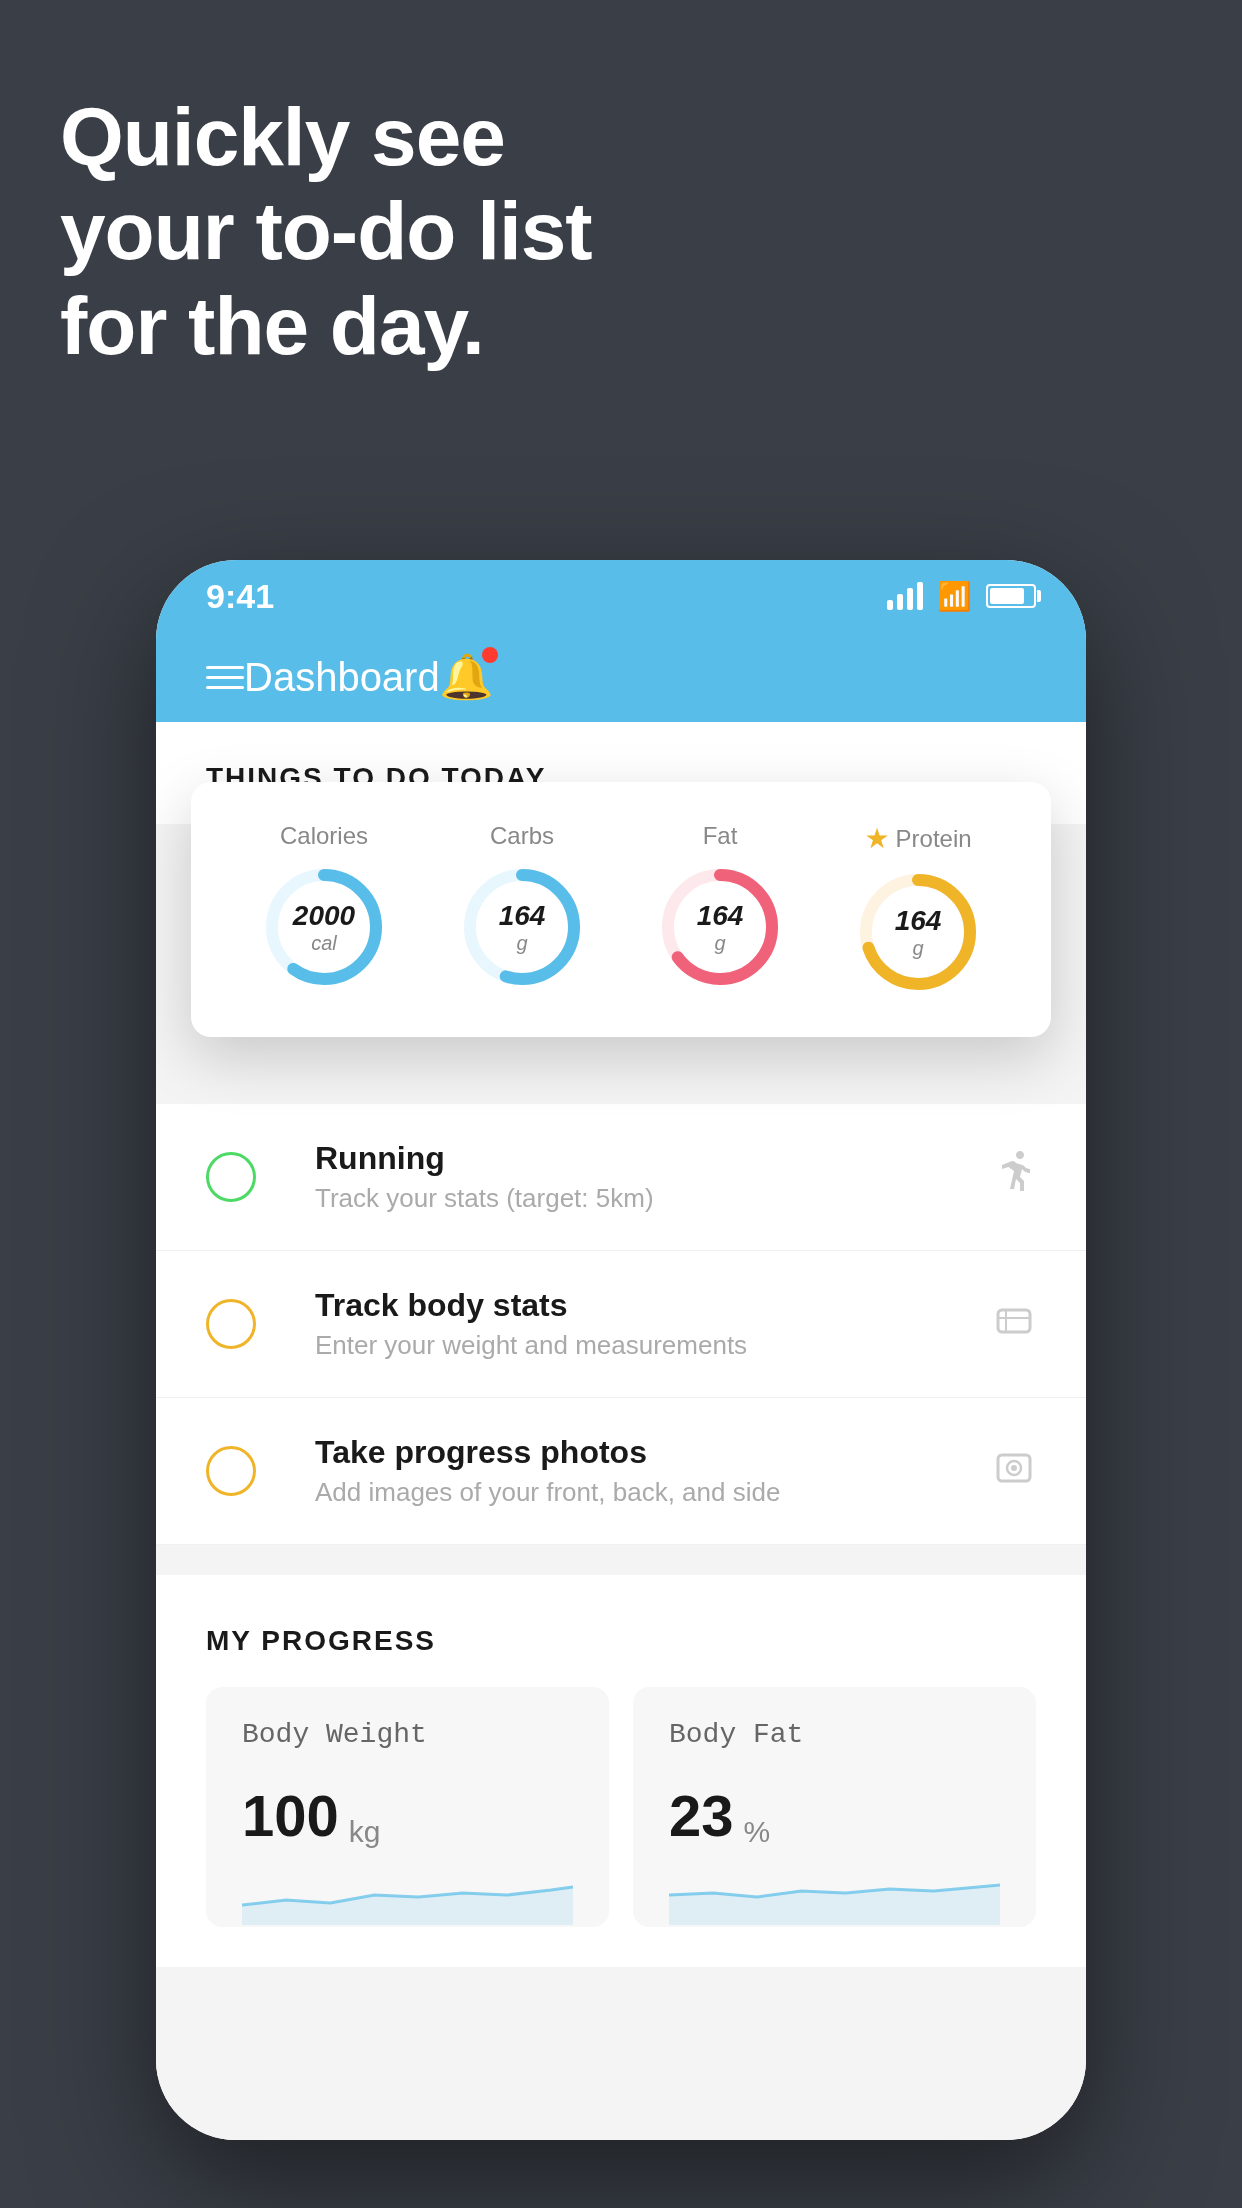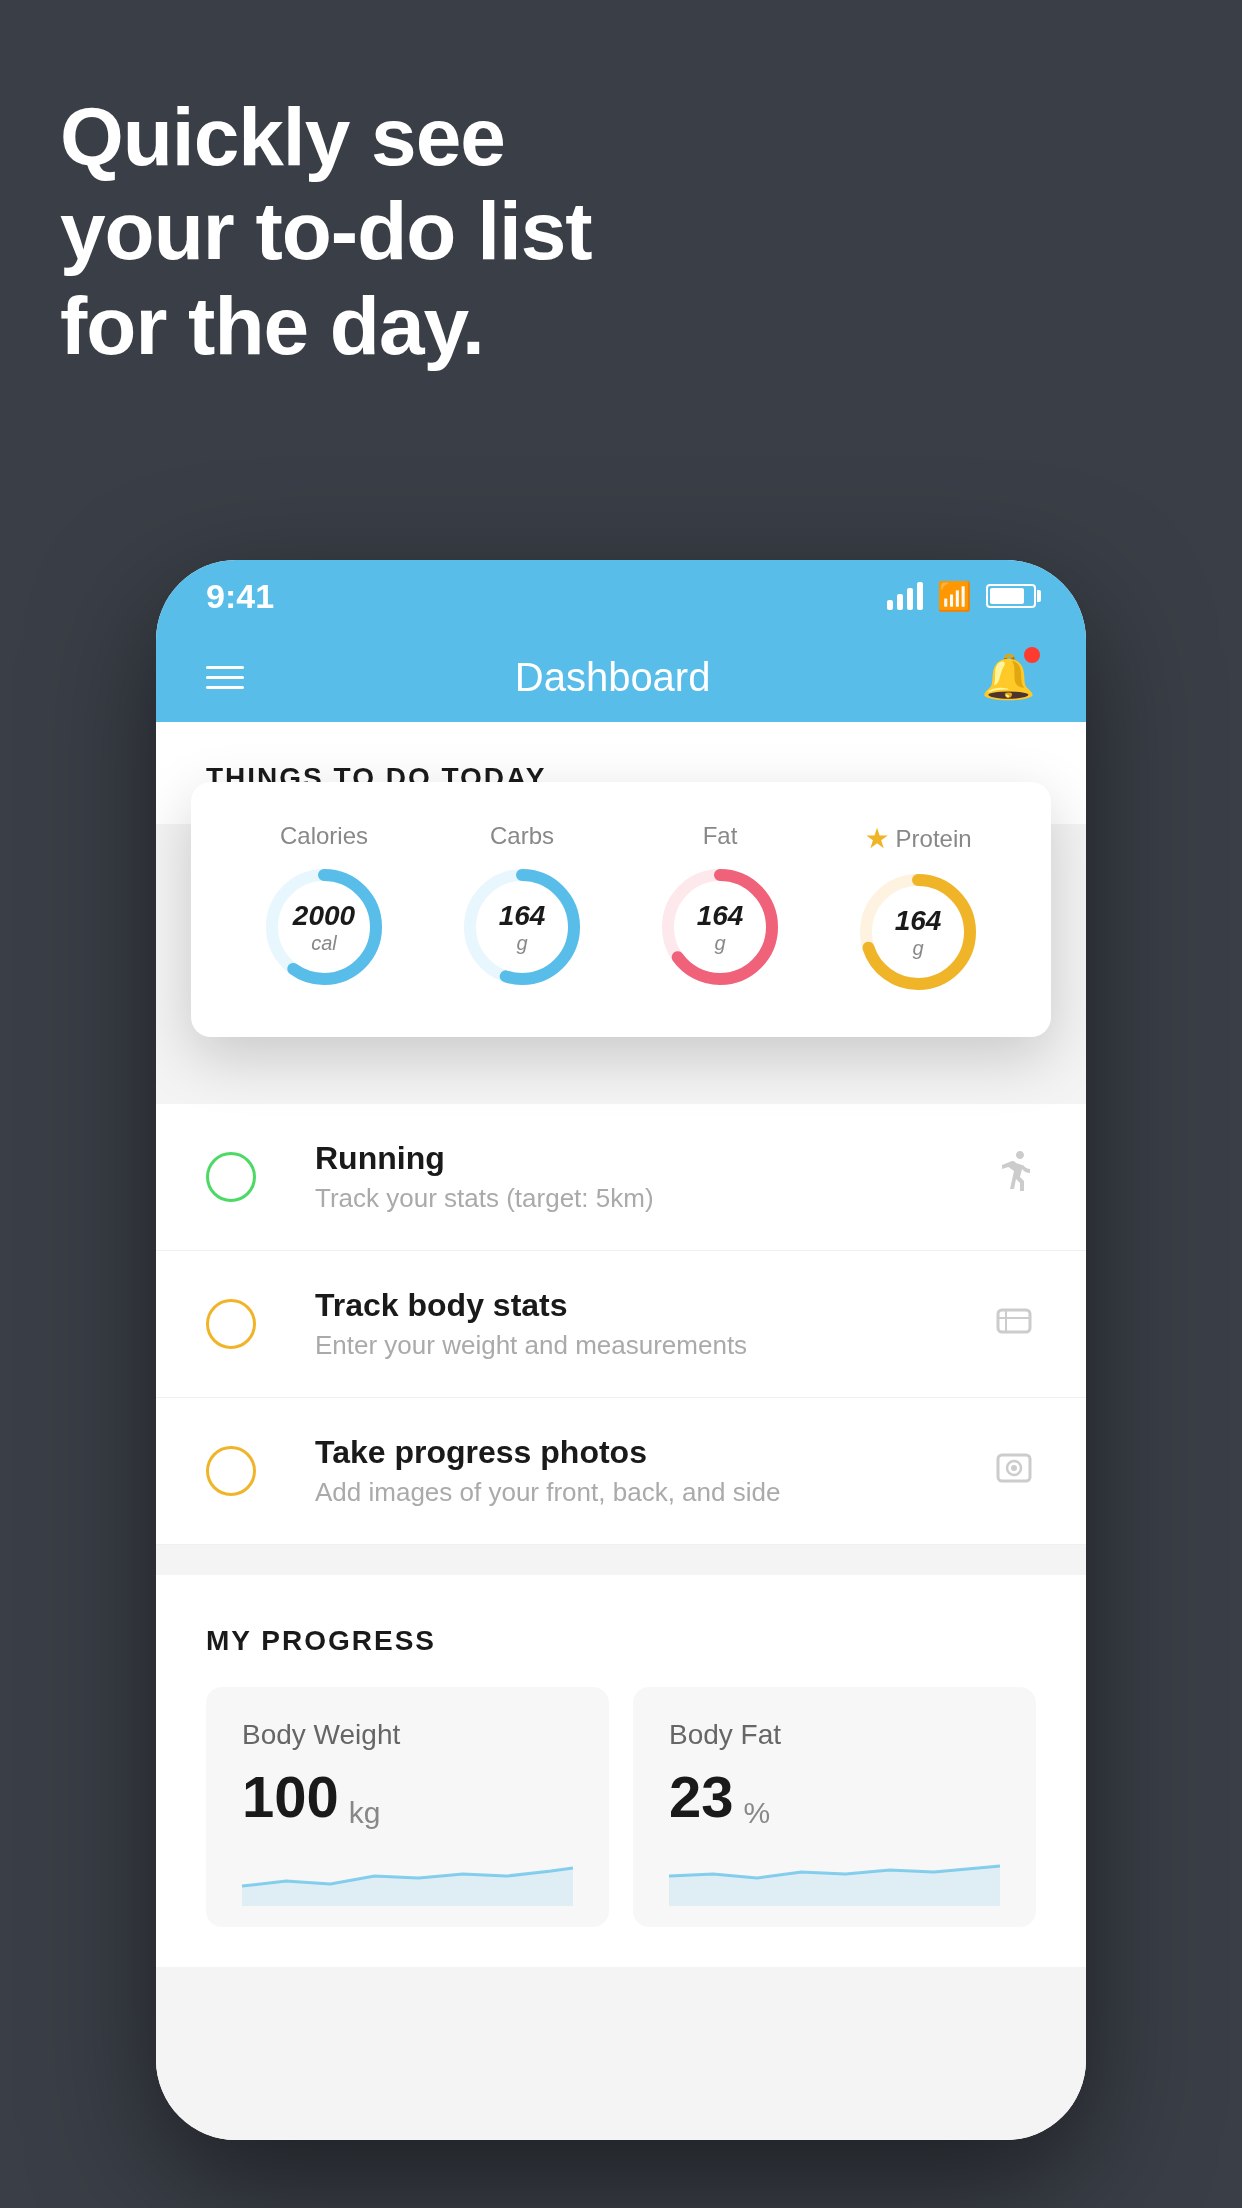--- a/index.html
+++ b/index.html
@@ -98,21 +98,21 @@
       width: 80%;
       border-radius: 2px;
     }
 
     
     .nav-bar {
       background: #58bde8;
       height: 90px;
       display: flex;
       align-items: center;
-      justify-content: space-between;
+      justify-content: flex-start;
       padding: 0 50px;
     }
     .hamburger {
       display: flex;
       flex-direction: column;
       gap: 7px;
       cursor: pointer;
     }
     .hamburger span {
       display: block;
@@ -316,21 +316,22 @@
       flex: 1;
       background: #f7f7f7;
       border-radius: 16px;
       padding: 32px 36px 0;
       overflow: hidden;
       min-height: 240px;
     }
     .progress-card-title {
       font-size: 28px;
       color: #666;
-      margin-bottom: 12px;
+      margin-bottom: 32px;
+      font-family: Liberation Mono, monospace;
     }
     .progress-value {
       font-size: 58px;
       font-weight: 700;
       color: #1a1a1a;
       display: flex;
       align-items: flex-end;
       gap: 10px;
     }
     .progress-unit {

